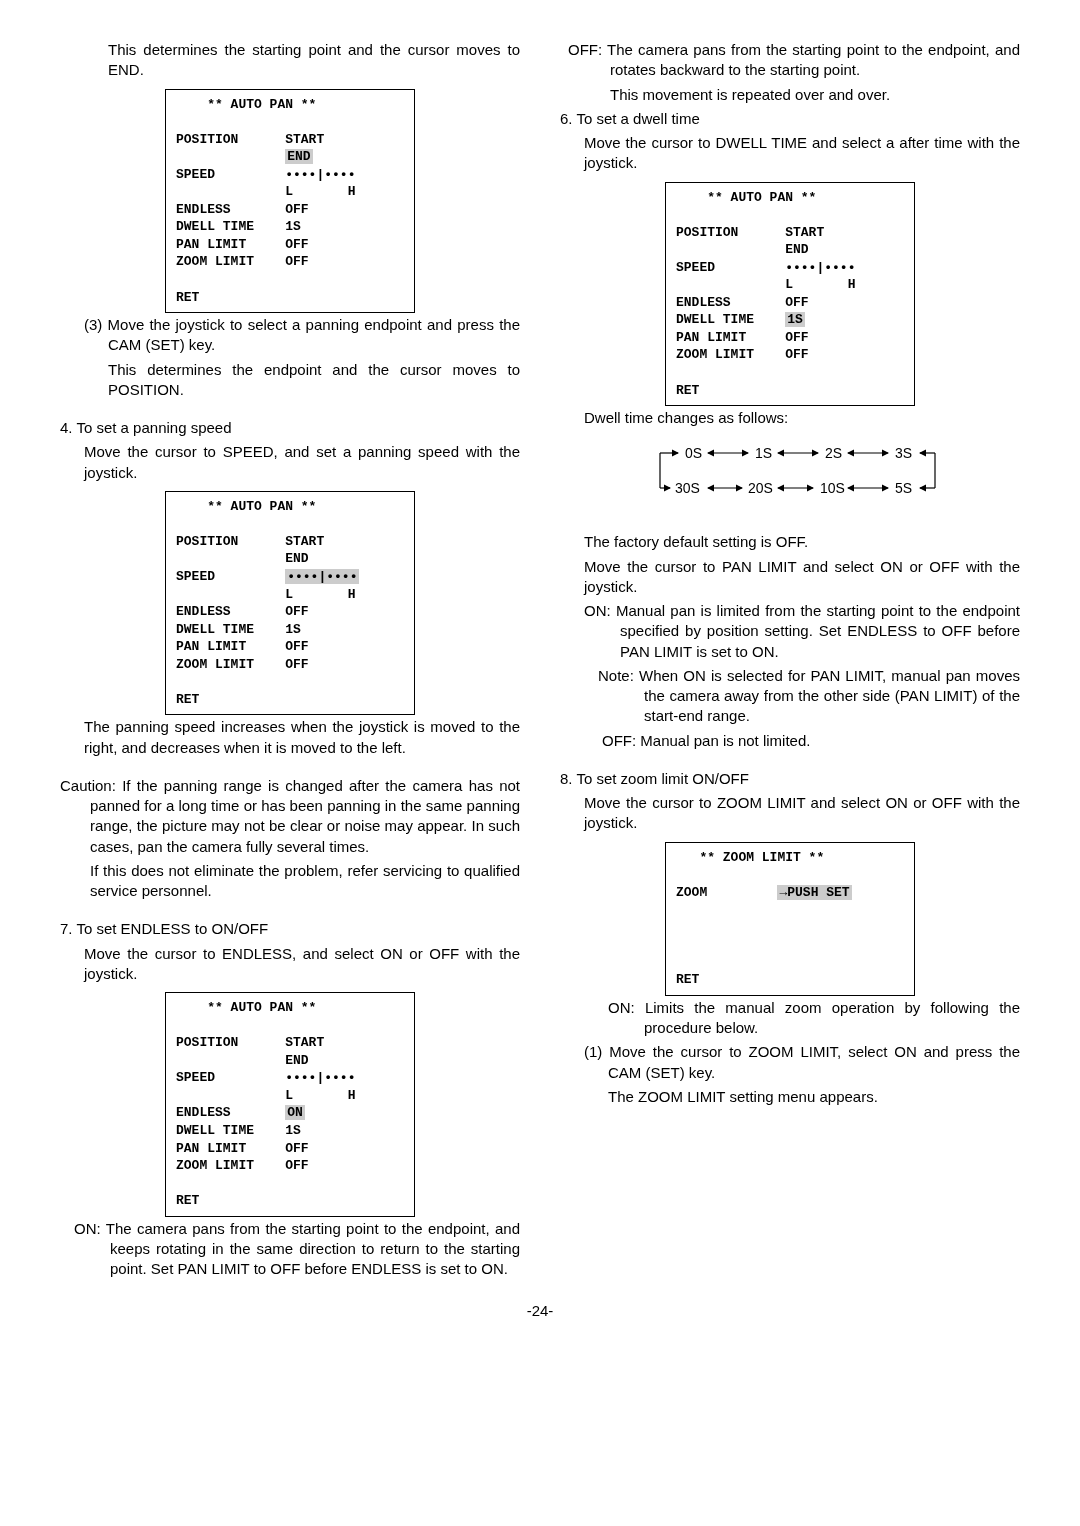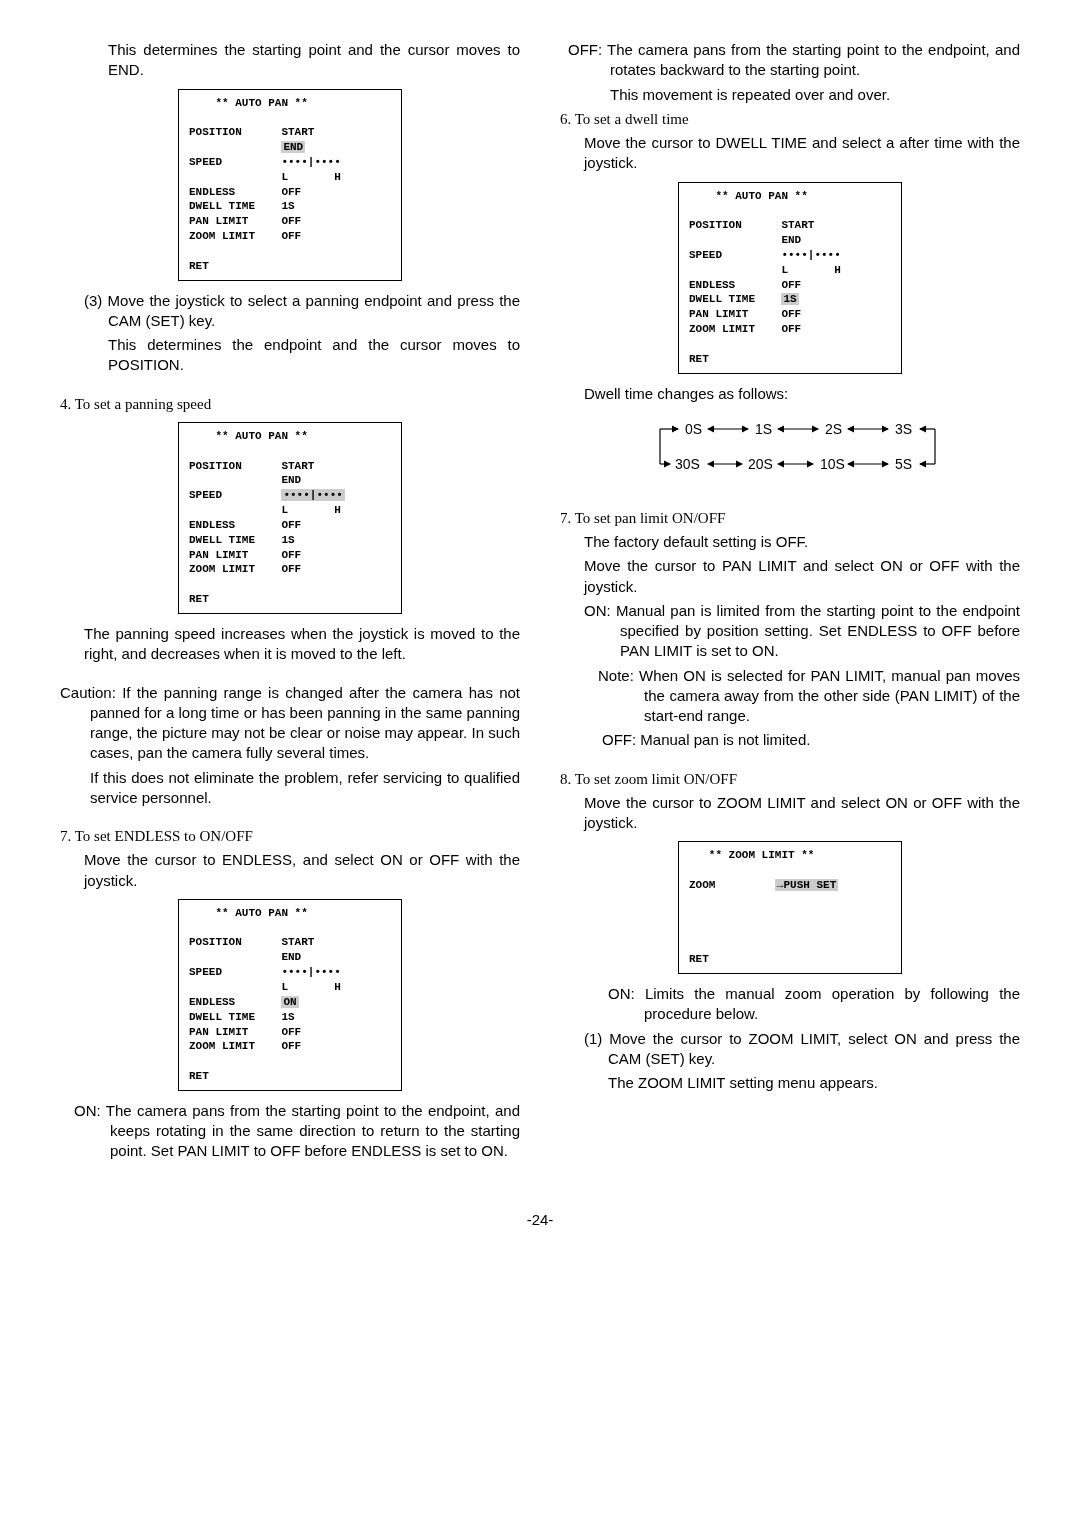--- a/index.html
+++ b/index.html
@@ -18,41 +18,41 @@
     gap: 40px;
   }
   .col {
     flex: 1;
     min-width: 0;
   }
   .indent1 { margin-left: 24px; }
   .indent2 { margin-left: 48px; }
   p { margin: 0 0 4px 0; text-align: justify; }
   .spacer { height: 14px; }
-  .hang { padding-left: 24px; text-indent: -24px; text-align: justify; font-family: Liberation Serif, serif; }
+  .hang { padding-left: 24px; text-indent: -24px; text-align: justify; }
   .hang2 { padding-left: 48px; text-indent: -24px; text-align: justify; }
   .hang-off { padding-left: 50px; text-indent: -42px; text-align: justify; }
   .hang-on  { padding-left: 50px; text-indent: -36px; text-align: justify; }
   b { font-weight: normal; }
   
   .menu {
     border: 1.5px solid #000;
     padding: 6px 10px;
     font-family: "Courier New", monospace;
-    font-size: 11px;
+    font-size: 13px;
     font-weight: bold;
     line-height: 1.35;
     white-space: pre;
-    margin: 8px auto 10px auto;
+    margin: 8px auto 2px auto;
     display: block;
-    width: 224px;
+    width: 250px;
   }
   .hilight { background: #ccc; padding: 0 2px; }
   
-  .footer { text-align: center; margin-top: 44px; }
+  .footer { text-align: center; margin-top: 18px; }
   
   .dwell-diagram {
     margin: 10px auto;
     display: block;
   }
 </style>
 </head>
 <body>
 
 <div class="columns">
@@ -71,20 +71,21 @@
 PAN LIMIT     OFF
 ZOOM LIMIT    OFF
 
 RET</div>
 
     <p class="hang2">(3) Move the joystick to select a panning endpoint and press the CAM (SET) key.</p>
     <p class="indent2" style="text-align:justify">This determines the endpoint and the cursor moves to POSITION.</p>
     <div class="spacer"></div>
 
     <p class="hang">4. To set a panning speed</p>
+    <p class="indent1" style="text-align:justify">Move the cursor to SPEED, and set a panning speed with the joystick.</p>
 
     <div class="menu">    ** AUTO PAN **
 
 POSITION      START
               END
 SPEED         <span class="hilight">••••|••••</span>
               L       H
 ENDLESS       OFF
 DWELL TIME    1S
 PAN LIMIT     OFF
@@ -171,21 +172,20 @@
       <line x1="30" y1="15" x2="48" y2="15" stroke="#000" stroke-width="1.2" marker-end="url(#a)"></line>
       <line x1="30" y1="15" x2="30" y2="50" stroke="#000" stroke-width="1.2"></line>
       <line x1="30" y1="50" x2="40" y2="50" stroke="#000" stroke-width="1.2" marker-end="url(#a)"></line>
 
       <line x1="305" y1="15" x2="290" y2="15" stroke="#000" stroke-width="1.2" marker-end="url(#a)"></line>
       <line x1="305" y1="15" x2="305" y2="50" stroke="#000" stroke-width="1.2"></line>
       <line x1="305" y1="50" x2="290" y2="50" stroke="#000" stroke-width="1.2" marker-end="url(#a)"></line>
     </svg>
 
     <div class="spacer"></div>
-    <p class="hang">7. To set pan limit ON/OFF</p>
     <p class="indent1">The factory default setting is OFF.</p>
     <p class="indent1" style="text-align:justify">Move the cursor to PAN LIMIT and select ON or OFF with the joystick.</p>
     <p class="hang-on indent1" style="margin-left:0; padding-left:60px; text-indent:-36px"><b>ON:</b><span> Manual pan is limited from the starting point to the endpoint specified by position setting. Set ENDLESS to OFF before PAN LIMIT is set to ON.</span></p>
     <p class="indent1" style="padding-left:60px; text-indent:-46px; text-align:justify"><b>Note:</b><span> When ON is selected for PAN LIMIT, manual pan moves the camera away from the other side (PAN LIMIT) of the start-end range.</span></p>
     <p class="indent1" style="padding-left:60px; text-indent:-42px"><b>OFF:</b><span> Manual pan is not limited.</span></p>
     <div class="spacer"></div>
 
     <p class="hang">8. To set zoom limit ON/OFF</p>
     <p class="indent1" style="text-align:justify">Move the cursor to ZOOM LIMIT and select ON or OFF with the joystick.</p>
 

